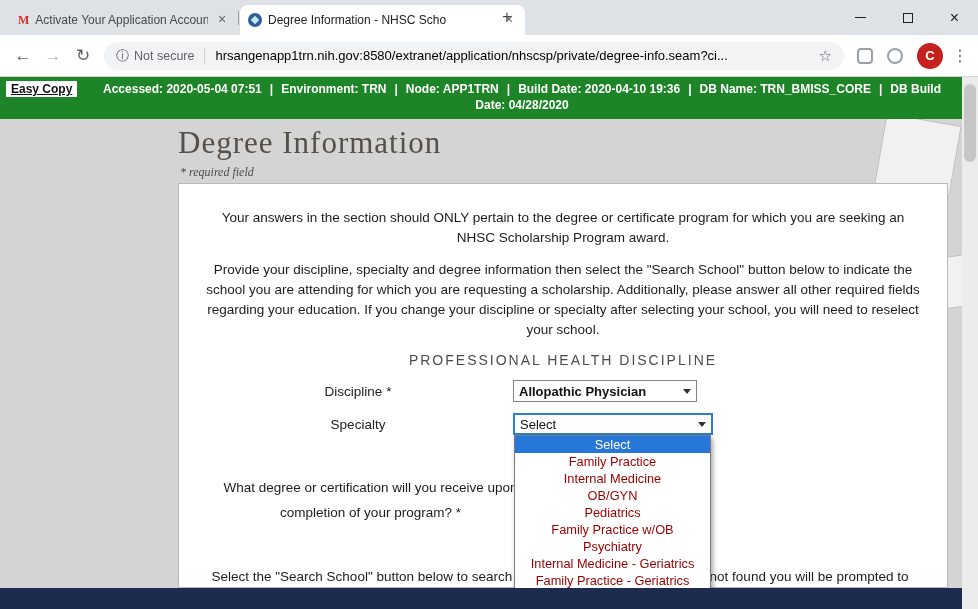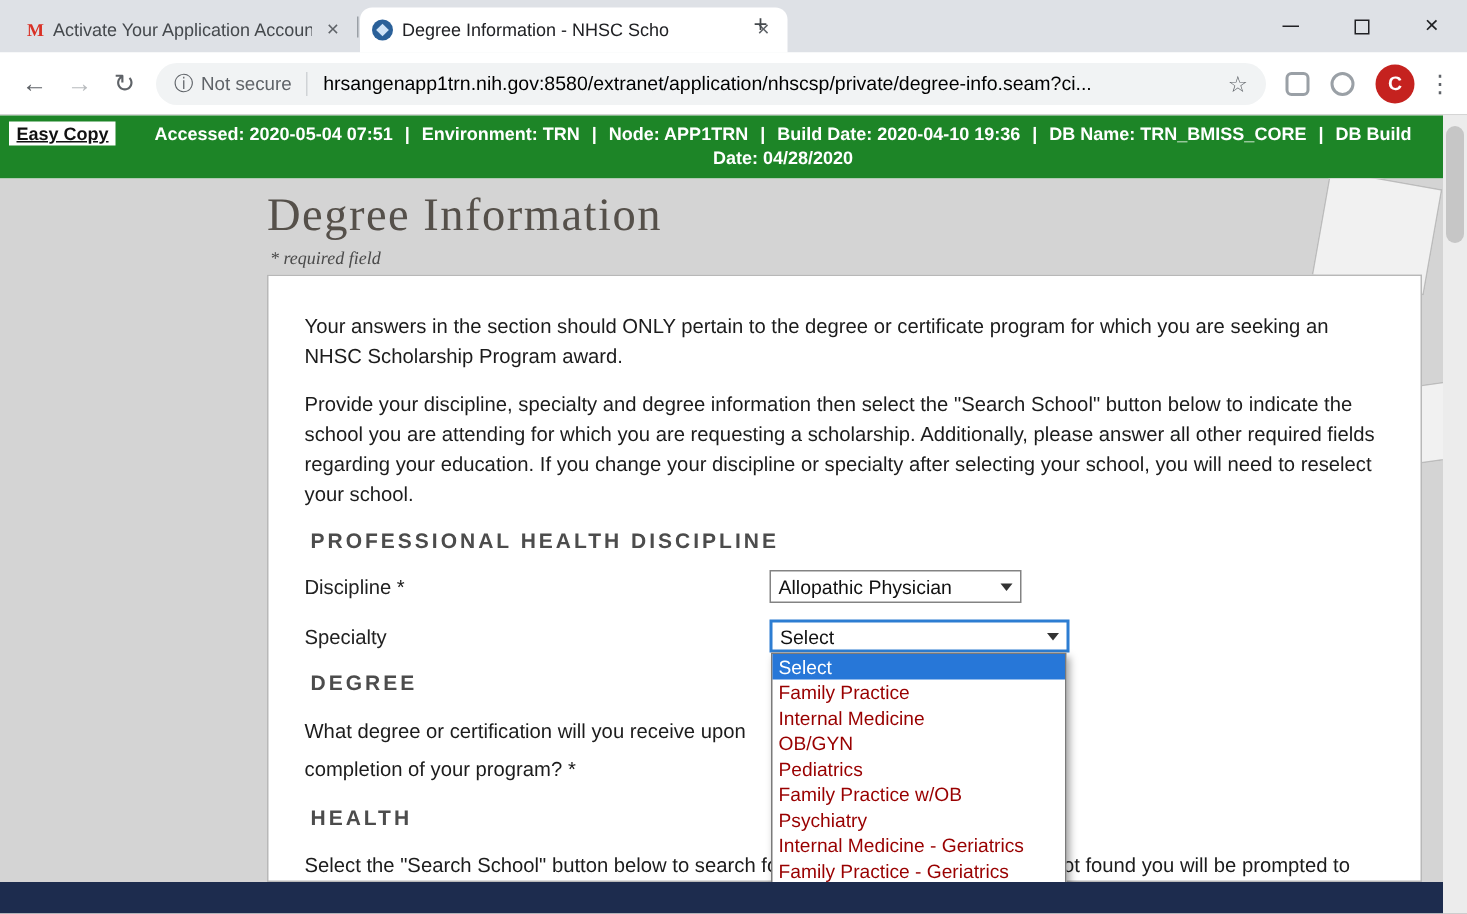--- a/index.html
+++ b/index.html
@@ -45,28 +45,28 @@
   .banner-text { padding:4px 14px 0 96px; text-align:center; line-height:16px; }
   .banner-sep { margin:0 8px; }
 
   
   .page { position:absolute; top:119px; left:0; width:962px; height:469px; background:#d4d4d4; overflow:hidden; }
   .decor { position:absolute; background:#f1f1f1; border:1px solid #bcbcbc; z-index:1; }
   .decor1 { left:880px; top:0; width:76px; height:72px; transform:rotate(10deg); }
   .decor2 { left:925px; top:138px; width:42px; height:52px; transform:rotate(-8deg); }
   .page-title { position:absolute; left:178px; top:6px; font-family:"Liberation Serif","DejaVu Serif",serif; font-size:31px; color:#55504a; letter-spacing:1px; z-index:2; }
   .required-note { position:absolute; left:180px; top:46px; font-style:italic; font-size:12px; color:#4a4a4a; font-family:"Liberation Serif","DejaVu Serif",serif; z-index:2; }
-  .panel { position:absolute; left:178px; top:64px; width:770px; bottom:0; background:#fff; border:1px solid #b8b8b8; padding:24px 24px 0; z-index:2; }
+  .panel { position:absolute; left:178px; top:64px; width:770px; bottom:0; background:#fff; border:1px solid #b8b8b8; padding:24px 24px 0; z-index:2;text-align:center; }
   .para { font-size:13.5px; color:#1c1c1c; line-height:20px; margin-bottom:12px; }
   .para.p2 { margin-bottom:8px; }
-  .sec-heading { font-size:14px; font-weight:bold; letter-spacing:2px; color:#4c4c4c; margin:12px 4px 12px; }
+  .sec-heading { font-size:14px; font-weight:normal; letter-spacing:2px; color:#4c4c4c; margin:12px 4px 12px; }
   .form-row { display:flex; align-items:center; margin-bottom:11px; position:relative; }
   .form-label { width:310px; font-size:13.5px; color:#222; flex:0 0 310px; }
   .select { height:22px; background:#fff; border:1px solid #838383; display:flex; align-items:center; font-size:13px; color:#111; padding:0 5px; }
-  .select.discipline { width:168px; }
+  .select.discipline { width:184px;font-weight:bold; }
   .select.specialty { width:200px; border:2px solid #2d7dd2; }
   .select-arrow { margin-left:auto; width:0; height:0; border-left:4px solid transparent; border-right:4px solid transparent; border-top:5px solid #333; }
   .dropdown { position:absolute; left:311px; top:22px; width:197px; background:#fff; border:1px solid #7a7a7a; box-shadow:2px 3px 5px rgba(0,0,0,0.35); z-index:30; }
   .option { height:17px; line-height:17px; padding:0 4px; font-size:12.8px; color:var(--option-text-red,#990000); white-space:nowrap; overflow:hidden; cursor:default; }
   .option.selected { background:var(--selection-blue,#2777d8); color:#fff; }
   .degree-question { font-size:13.5px; color:#1c1c1c; line-height:25px; width:335px; margin-bottom:10px; }
   .school-text { font-size:13.5px; color:#1c1c1c; line-height:23px; width:714px; margin-bottom:0; }
 
   
   .footer { position:absolute; top:588px; left:0; width:962px; height:21px; background:var(--footer-navy,#1d2c4e); }

